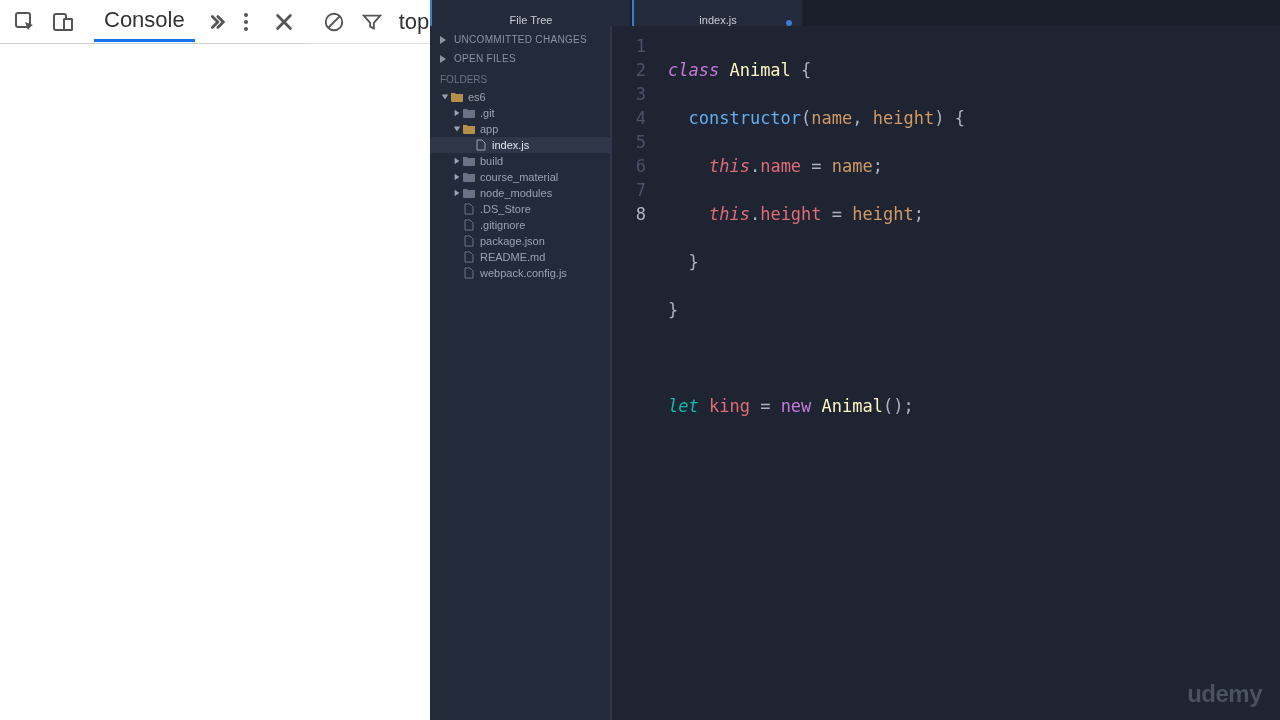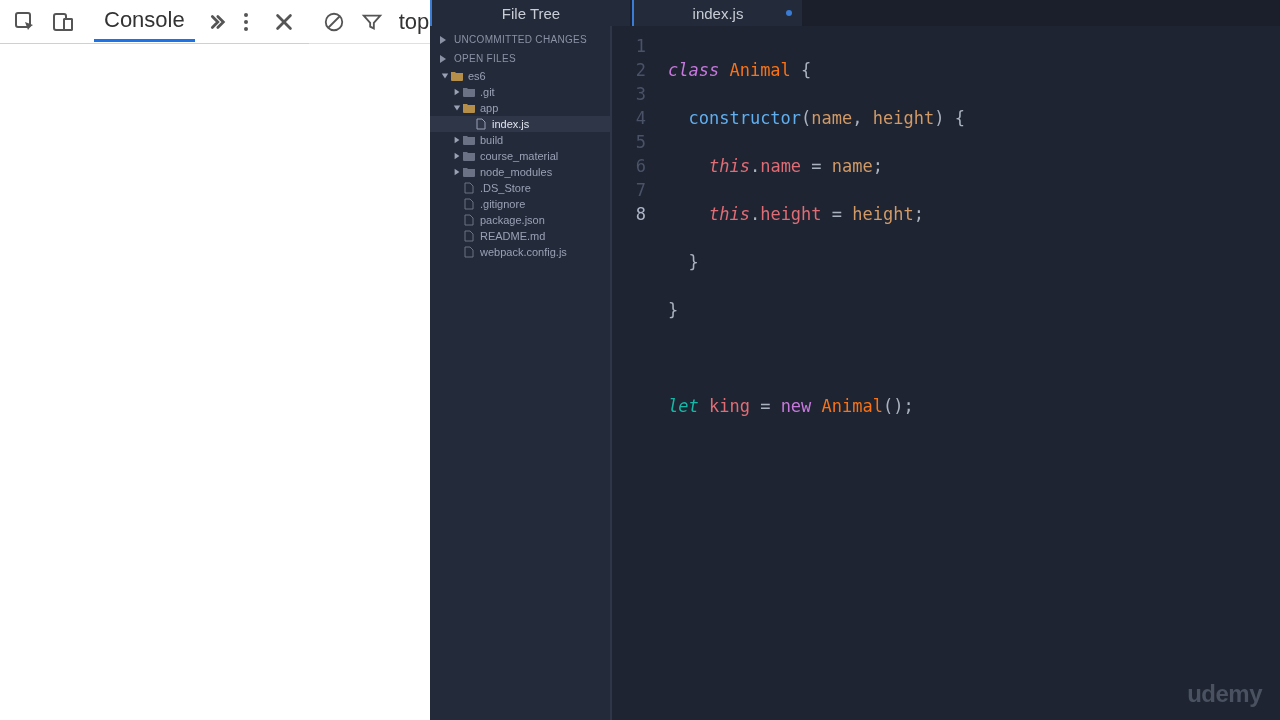--- a/index.html
+++ b/index.html
@@ -24,21 +24,21 @@
 .dt-select { flex:1; display:flex; align-items:flex-start; justify-content:space-between; margin:0 8px; font-size:22px; color:#333; cursor:pointer; }
 .dt-select svg { color:#555; }
 .dt-checkbox { width:22px; height:22px; border:2px solid #999; border-radius:4px; margin-right:8px; cursor:pointer; }
 .dt-pre-label { font-size: 22px; color:#333; }
 .dt-console { flex:1; padding:10px 12px; }
 .dt-prompt { color:#1a73e8; font-size:18px; font-family: monospace; }
 
 
 .editor { flex:1; background:#1e2431; display:flex; flex-direction:column; position:relative; }
 .tabs-row { height:26px; display:flex; background:#1a1f2b; }
-.ed-tab { display:flex; align-items:center; justify-content:center; font-size:15px; color:#c8ccd4; border-left:2px solid transparent; position:relative; }
+.ed-tab { display:flex; align-items:flex-end; justify-content:center; font-size:11px; color:#c8ccd4; border-left:2px solid transparent; position:relative; }
 .ed-tab.filetree { width:200px; background:#232a39; border-left:2px solid #3a7bd5; }
 .ed-tab.file { width:170px; background:#232a39; margin-left:2px; border-left:2px solid #3a7bd5; }
 .ed-tab .dot { position:absolute; right:10px; width:6px; height:6px; border-radius:50%; background:#3a7bd5; }
 .ed-body { flex:1; display:flex; }
 
 
 .sidebar { width:180px; background:#232a39; color:#8b92a5; font-size:11px; padding-top:4px; overflow:hidden; }
 .sb-section { display:flex; align-items:center; padding:4px 8px; cursor:pointer; }
 .sb-section svg { margin-right:6px; }
 .sb-section-label { text-transform: uppercase; font-size:10px; letter-spacing:0.3px; }
@@ -52,21 +52,21 @@
 .indent-2 { padding-left:34px; }
 
 
 .code-area { flex:1; display:flex; font-family: "Menlo","Consolas",monospace; font-size:17px; line-height:24px; background:#1e2431; }
 .gutter { width:46px; text-align:right; padding:8px 10px 0 0; color:#4a5268; user-select:none; border-left:2px solid #2e3648; }
 .gutter .ln { height:24px; }
 .gutter .ln.active { color:#aeb6c8; }
 .code { flex:1; padding:8px 0 0 12px; color:#c8ccd4; white-space:pre; }
 .code .row { height:24px; }
 .kw-storage { color:#c678dd; font-style:italic;text-align:right; }
-.kw-class { color:#f97316; }
+.kw-class { color:#fef9c3; }
 .kw-fn { color:#61afef; }
 .kw-param { color:#d19a66; }
 .kw-this { color:#e06c75;font-style:italic; }
 .kw-prop { color:#e06c75; }
 .kw-let { color:#14b8a6; font-style:italic; }
 .kw-var { color:#e06c75; }
 .kw-new { color:#c678dd; }
 .punct { color:#abb2bf; }
 .brace { color:#abb2bf; }
 
@@ -158,20 +158,21 @@
             <path d="M2 1l6 4-6 4z"></path>
           </svg>
         <span class="sb-section-label">Uncommitted Changes</span>
       </div>
       <div class="sb-section">
         <svg width="10" height="10" viewBox="0 0 10 10" fill="currentColor">
             <path d="M2 1l6 4-6 4z"></path>
           </svg>
         <span class="sb-section-label">Open Files</span>
       </div>
+      <div class="sb-heading">Folders</div>
 
       <div class="sb-item">
         <span class="tw">
             <svg width="8" height="8" viewBox="0 0 10 10" fill="currentColor">
               <path d="M1 2l4 6 4-6z"></path>
             </svg>
           </span>
         <span class="ic">
             <svg width="12" height="10" viewBox="0 0 12 10" fill="#b58e4a">
               <path d="M0 1h4l1 1h7v7a1 1 0 0 1-1 1H1a1 1 0 0 1-1-1z"></path>

